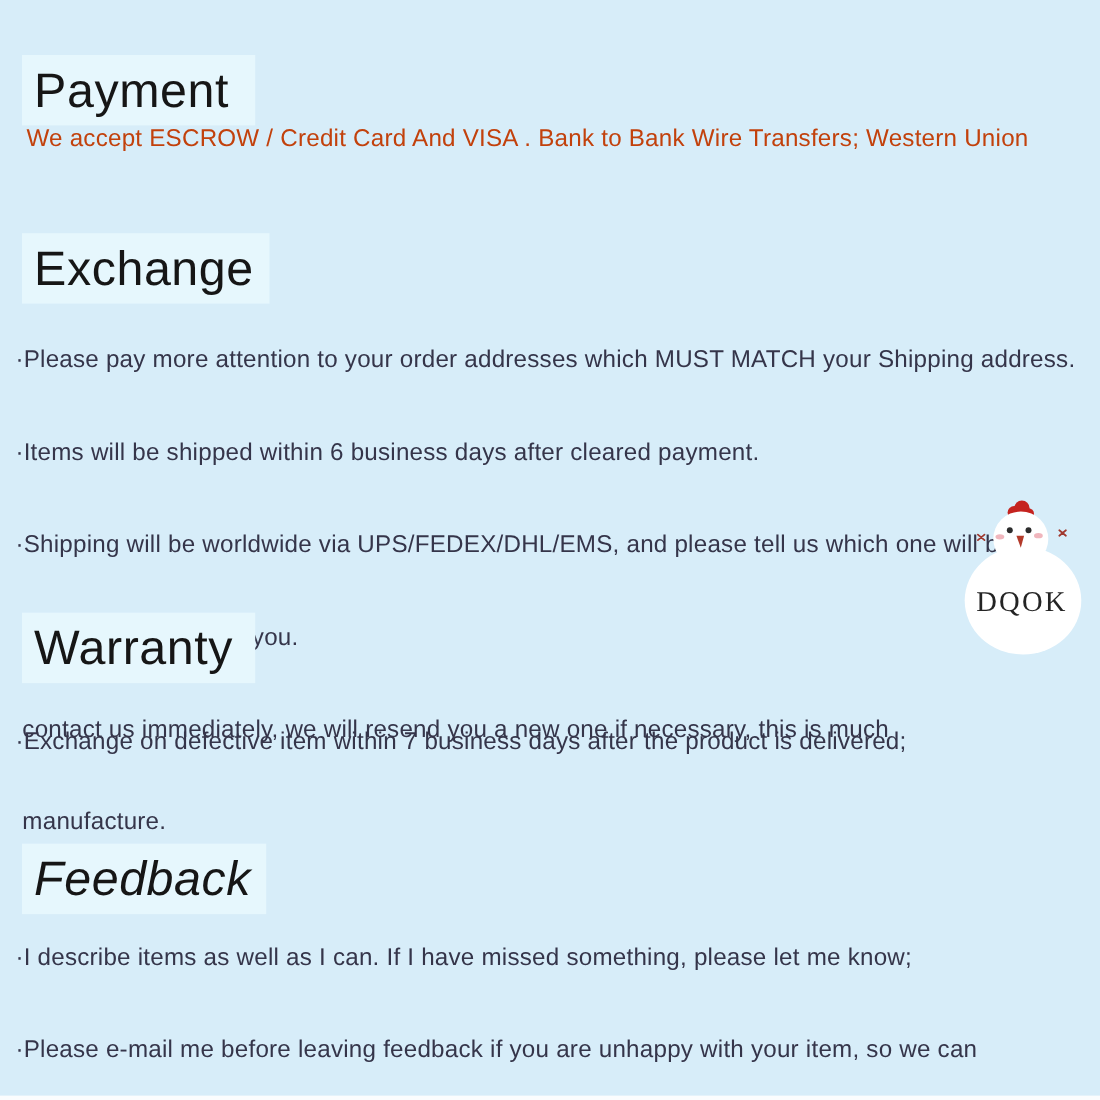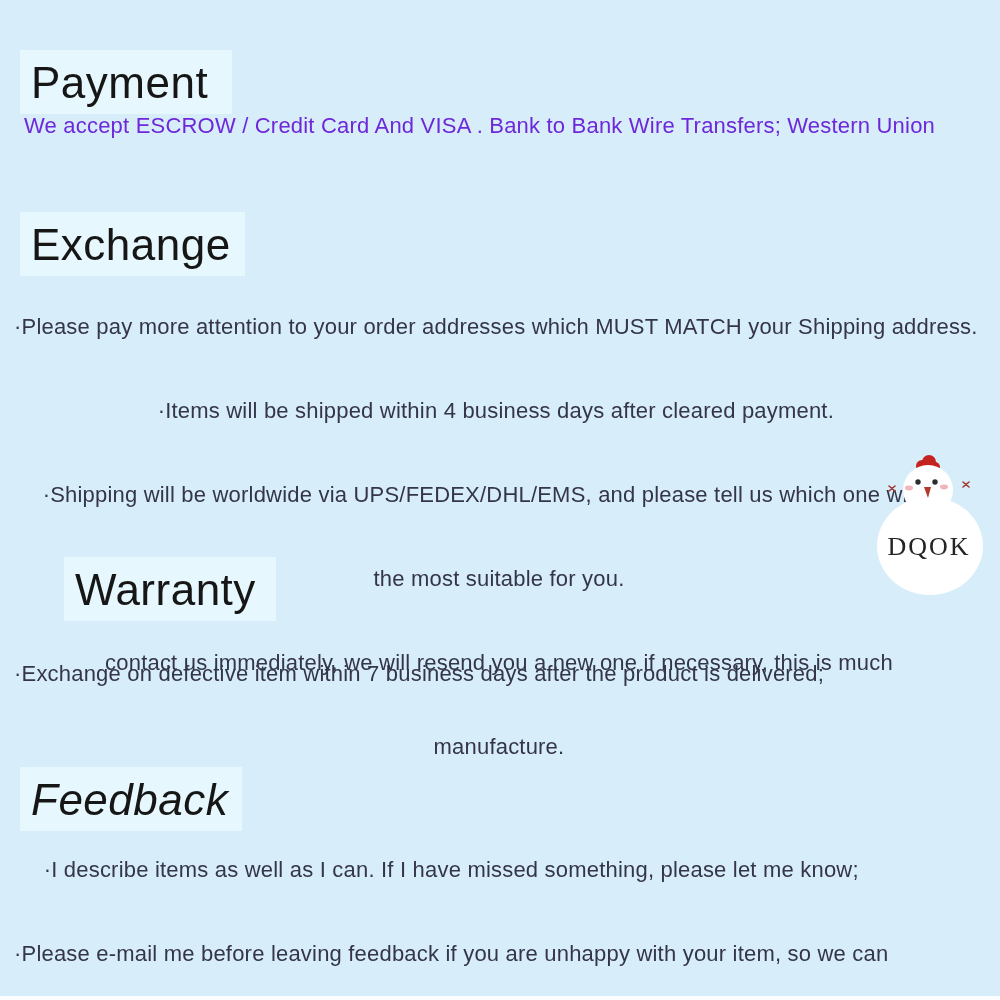--- a/index.html
+++ b/index.html
@@ -26,36 +26,35 @@
     white-space: pre;
   }
   .lines {
     position: absolute;
     left: 14px;
     font-size: 22px;
     line-height: 28px;
     color: #35354a;
     letter-spacing: 0.2px;
     white-space: pre;
-    text-align: center;
   }
   .note {
     position: absolute;
     left: 24px;
     font-size: 22px;
     line-height: 28px;
-    color: #6d28d9;
+    color: #c2410c;
     letter-spacing: 0.2px;
     white-space: pre;
   }
   #payment-title  { top: 21px; }
   #payment-note   { top: 112px; }
   #shipping-title { top: 183px; }
   #shipping-lines { top: 257px; }
-  #warranty-title { top: 528px; margin-left: 44px; }
+  #warranty-title { top: 528px; }
   #warranty-lines { top: 604px; }
   #feedback-title { top: 738px; font-style: italic; }
   #feedback-lines { top: 800px; }
   #logo {
     position: absolute;
     left: 865px; top: 450px;
     width: 130px; height: 150px;
   }
   #bottom-strip {
     position: absolute;
@@ -66,21 +65,21 @@
 </style>
 </head>
 <body>
 
 <h1 id="payment-title" class="heading-box">Payment</h1>
 <div id="payment-note" class="note">We accept ESCROW / Credit Card And VISA . Bank to Bank Wire Transfers; Western Union</div>
 
 <h1 id="shipping-title" class="heading-box">Exchange</h1>
 <div id="shipping-lines" class="lines">
   <div>·Please pay more attention to your order addresses which MUST MATCH your Shipping address.</div>
-  <div>·Items will be shipped within 4 business days after cleared payment.</div>
+  <div>·Items will be shipped within 6 business days after cleared payment.</div>
   <div>·Shipping will be worldwide via UPS/FEDEX/DHL/EMS, and please tell us which one will be</div>
   <div> the most suitable for you.</div>
   <div> contact us immediately, we will resend you a new one if necessary, this is much</div>
   <div> manufacture.</div>
 </div>
 
 <h1 id="warranty-title" class="heading-box">Warranty</h1>
 <div id="warranty-lines" class="lines">
   <div>·Exchange on defective item within 7 business days after the product is delivered;</div>
 </div>

